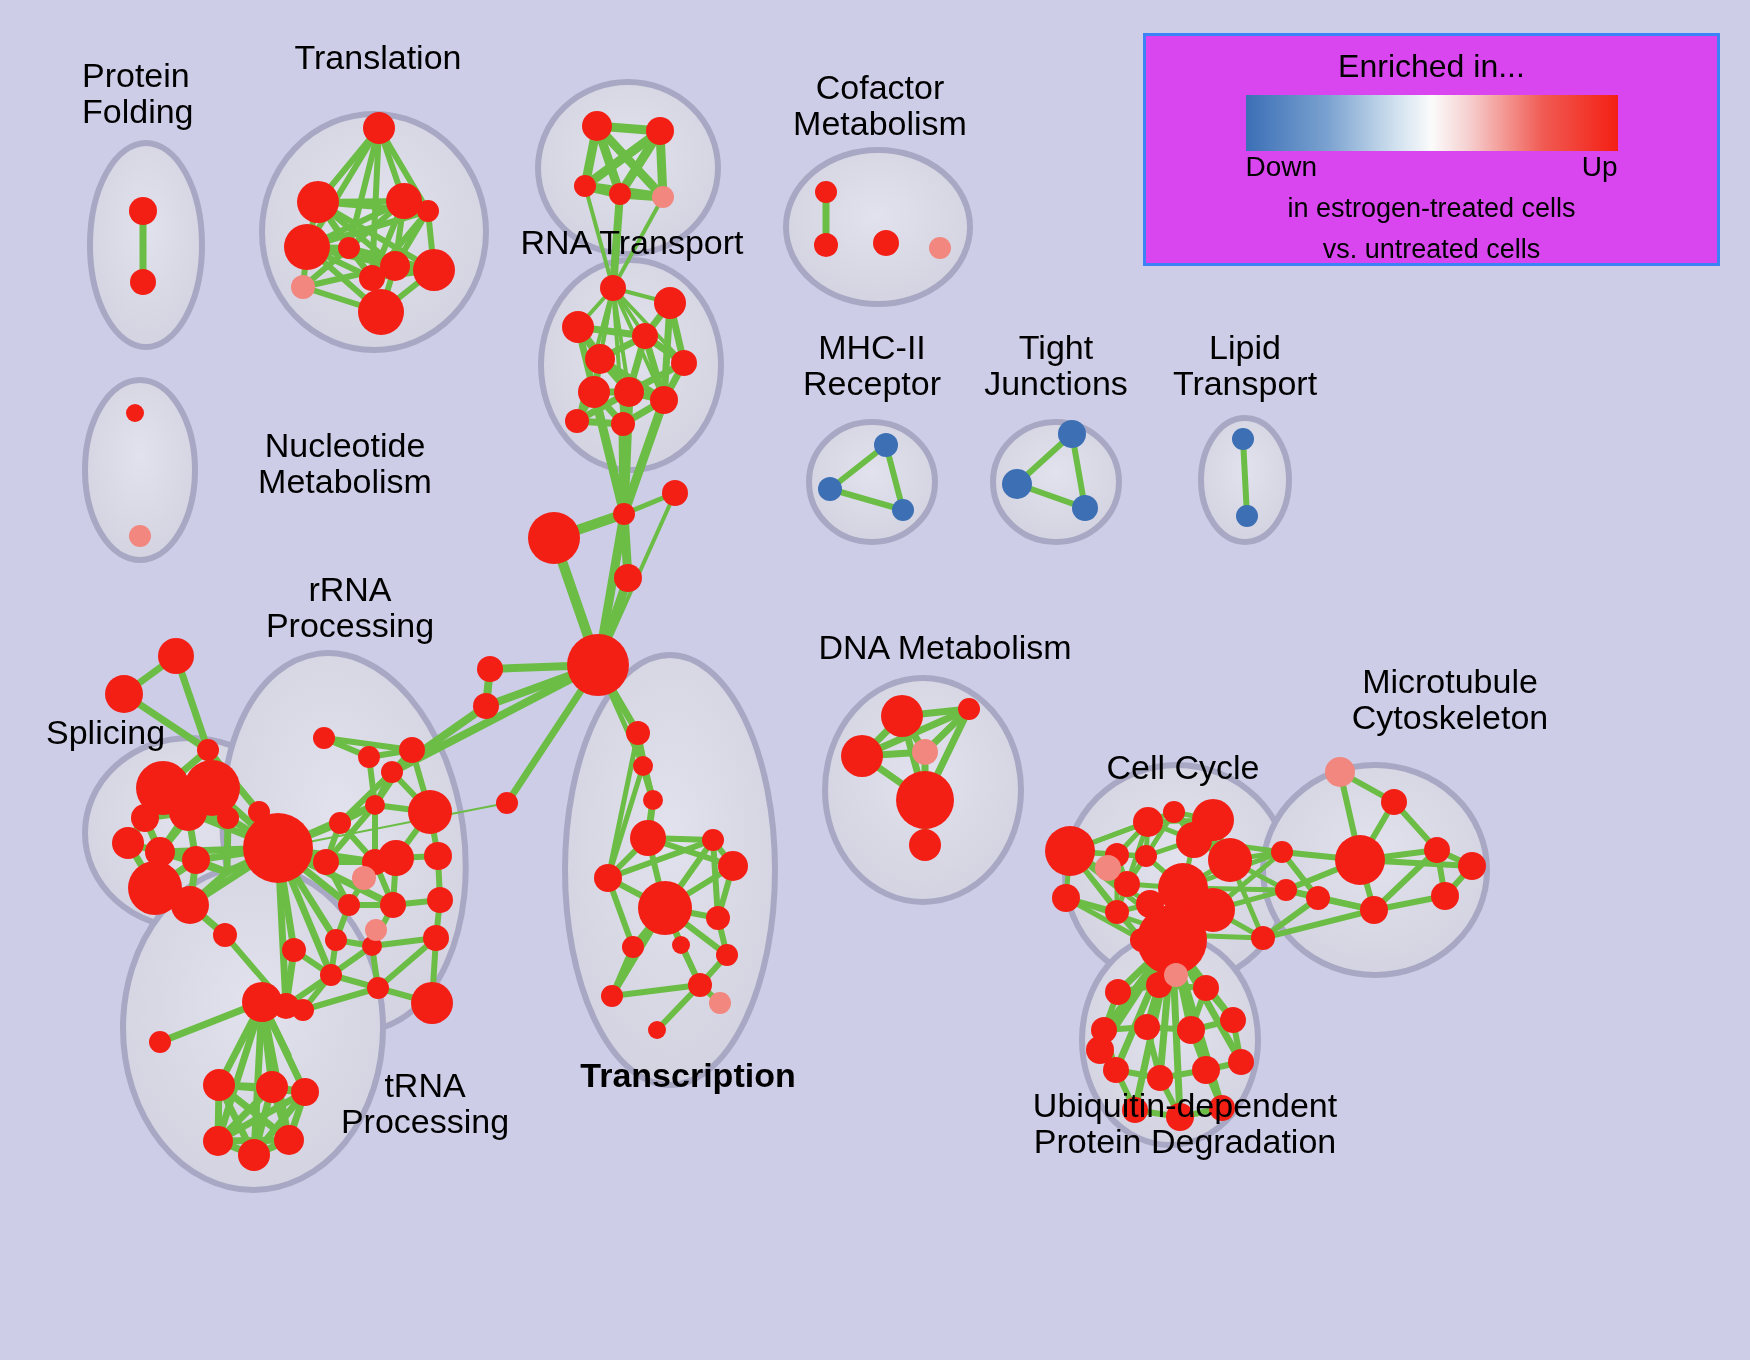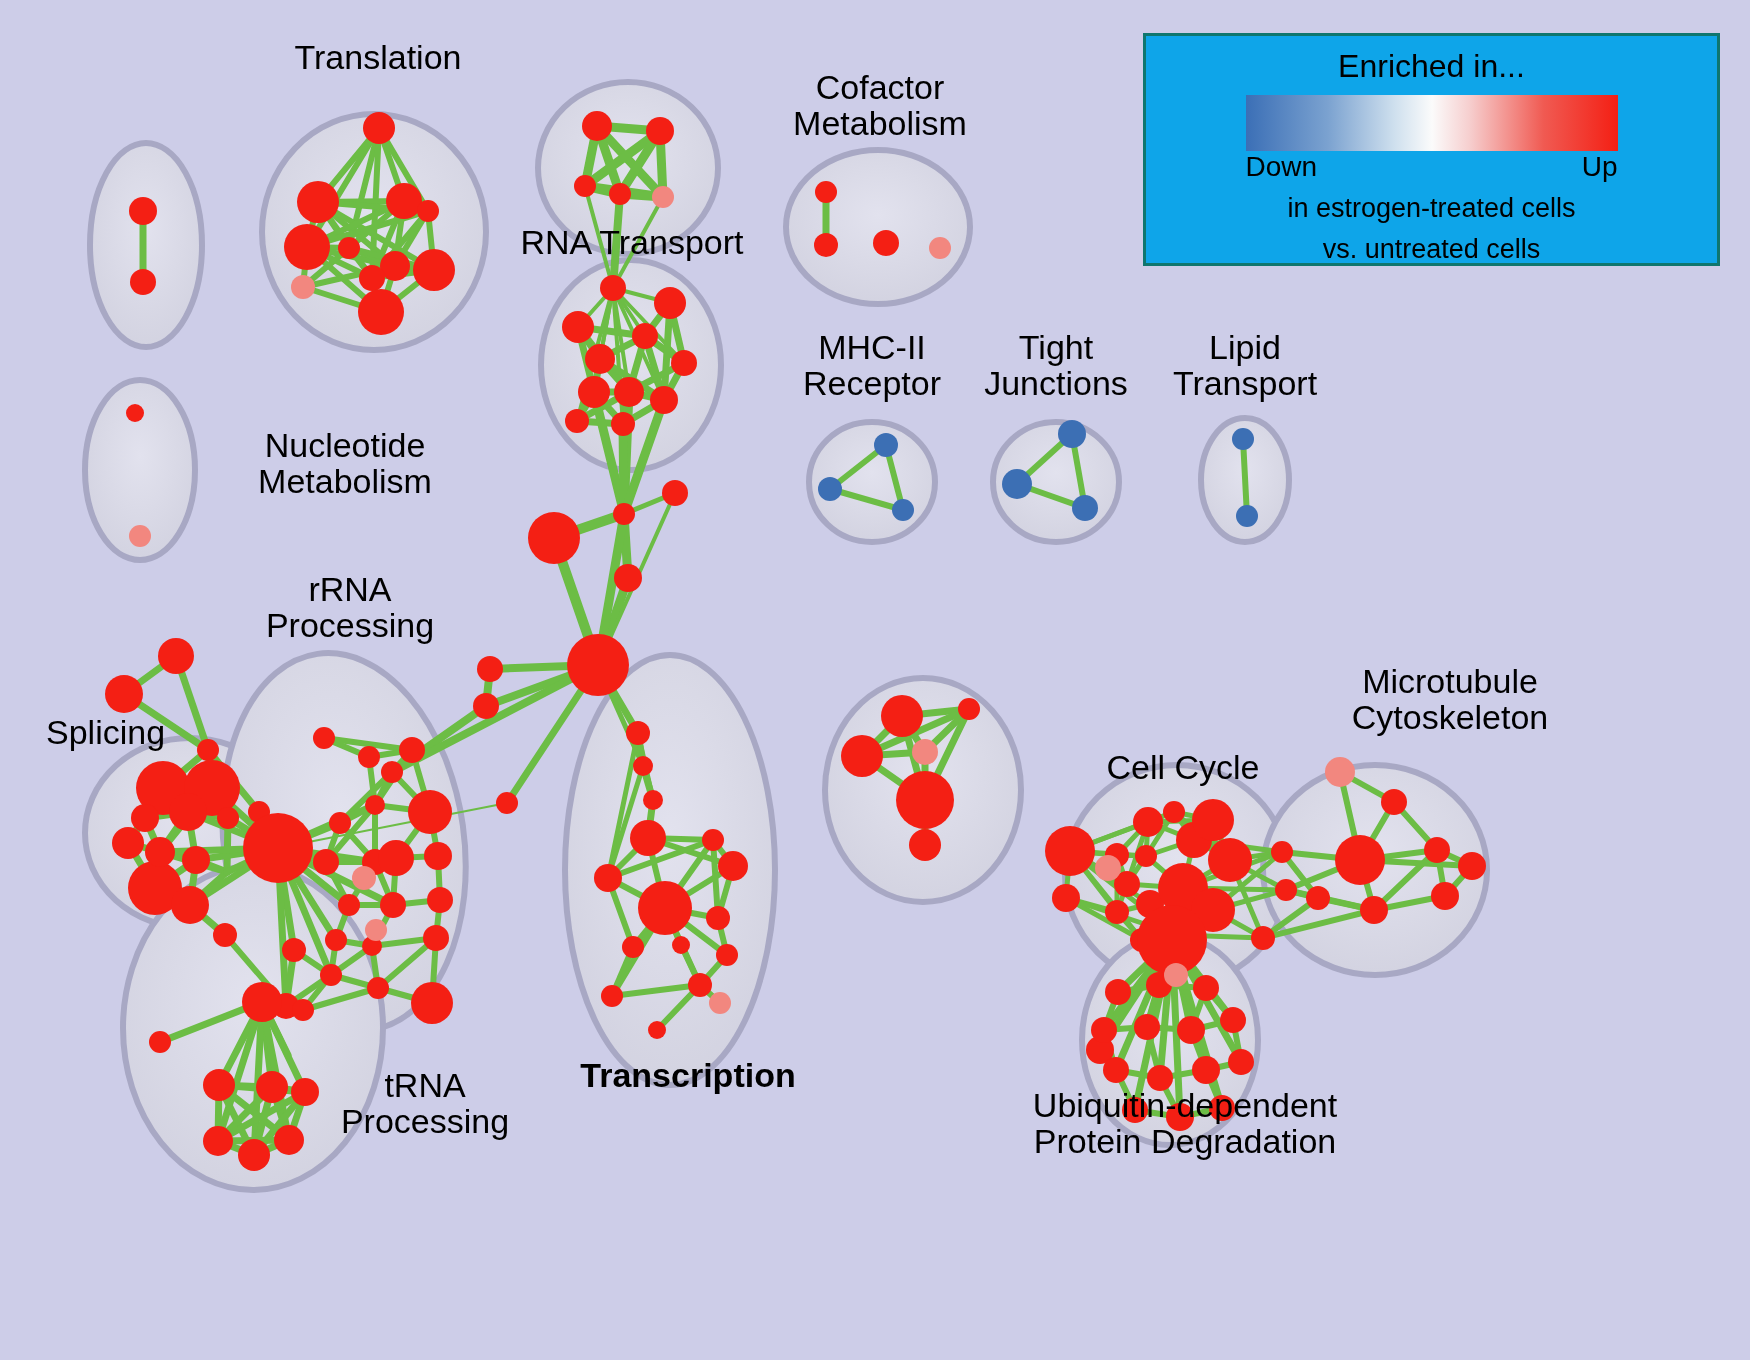--- a/index.html
+++ b/index.html
@@ -3,21 +3,21 @@
 <meta charset="utf-8">
 <style>
   html,body{margin:0;padding:0;background:#fff;}
   body{font-family:"Liberation Sans", sans-serif;}
   #stage{position:relative;width:1750px;height:1360px;background:#cdcde8;overflow:hidden;}
   #net{position:absolute;left:0;top:0;width:1750px;height:1360px;}
   .clabel{position:absolute;color:#000;font-family:"Liberation Sans",sans-serif;
           font-size:34px;line-height:1.05;white-space:pre;font-weight:400;}
   .clabel.c{text-align:center;}
   
-  #legend{position:absolute;box-sizing:border-box;border:3px solid #0f766e;background:#0ea5e9;}
+  #legend{position:absolute;box-sizing:border-box;border:3px solid #3b82f6;background:#d946ef;}
   #legend .ltitle{text-align:center;font-size:32px;color:#000;margin-top:12px;}
   #legend .bar{height:56px;margin:10px auto 0 auto;
      background:linear-gradient(to right,#3b6fb6 0%,#7ba2d0 22%,#cfe0ee 40%,#fbfbfb 50%,#f6cfcf 60%,#f05a52 80%,#f41f14 100%);}
   #legend .ends{display:flex;justify-content:space-between;font-size:28px;color:#000;margin-top:2px;}
   #legend .sub{text-align:center;font-size:27px;color:#000;line-height:1.15;margin-top:10px;}
 </style>
 </head>
 <body>
 
 <div id="stage">
@@ -742,38 +742,41 @@
         <circle cx="1206" cy="1070" r="14"></circle>
           <circle cx="1241" cy="1062" r="13"></circle>
         <circle cx="1135" cy="1110" r="13"></circle>
           <circle cx="1180" cy="1117" r="14"></circle>
         <circle cx="1222" cy="1108" r="13"></circle>
       </g>
       <circle cx="1176" cy="975" r="12" fill="#f2877f"></circle>
     </g>
   </svg>
 
+  <div class="clabel" style="left:82px;top:58px;width:220px;">Protein
+Folding</div>
   <div class="clabel c" style="left:248px;top:40px;width:260px;text-align:center;">Translation</div>
   <div class="clabel c" style="left:760px;top:70px;width:240px;text-align:center;">Cofactor
 Metabolism</div>
   <div class="clabel c" style="left:492px;top:225px;width:280px;text-align:center;">RNA Transport</div>
   <div class="clabel c" style="left:200px;top:428px;width:290px;text-align:center;">Nucleotide
 Metabolism</div>
   <div class="clabel c" style="left:772px;top:330px;width:200px;text-align:center;">MHC-II
 Receptor</div>
   <div class="clabel c" style="left:956px;top:330px;width:200px;text-align:center;">Tight
 Junctions</div>
   <div class="clabel c" style="left:1145px;top:330px;width:200px;text-align:center;">Lipid
 Transport</div>
   <div class="clabel c" style="left:240px;top:572px;width:220px;text-align:center;">rRNA
 Processing</div>
   <div class="clabel" style="left:46px;top:715px;width:200px;">Splicing</div>
   <div class="clabel c" style="left:300px;top:1068px;width:250px;text-align:center;">tRNA
 Processing</div>
   <div class="clabel c" style="left:558px;top:1058px;width:260px;text-align:center;font-weight:bold;">Transcription</div>
+  <div class="clabel c" style="left:790px;top:630px;width:310px;text-align:center;">DNA Metabolism</div>
   <div class="clabel c" style="left:1083px;top:750px;width:200px;text-align:center;">Cell Cycle</div>
   <div class="clabel c" style="left:1290px;top:664px;width:320px;text-align:center;">Microtubule
 Cytoskeleton</div>
   <div class="clabel c" style="left:975px;top:1088px;width:420px;text-align:center;">Ubiquitin-dependent
 Protein Degradation</div>
 
   <div id="legend" style="left:1143px;top:33px;width:577px;height:233px;">
     <div class="ltitle">Enriched in...</div>
     <div class="bar" style="width:372px;"></div>
     <div class="ends" style="width:372px;margin:0 auto;">

